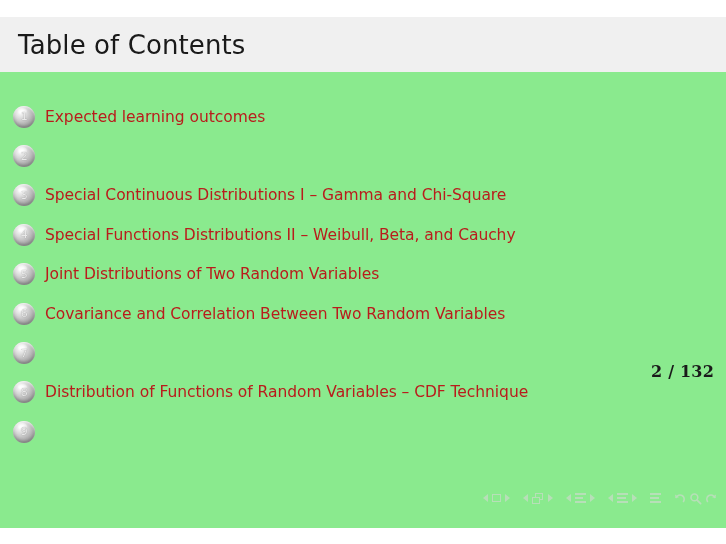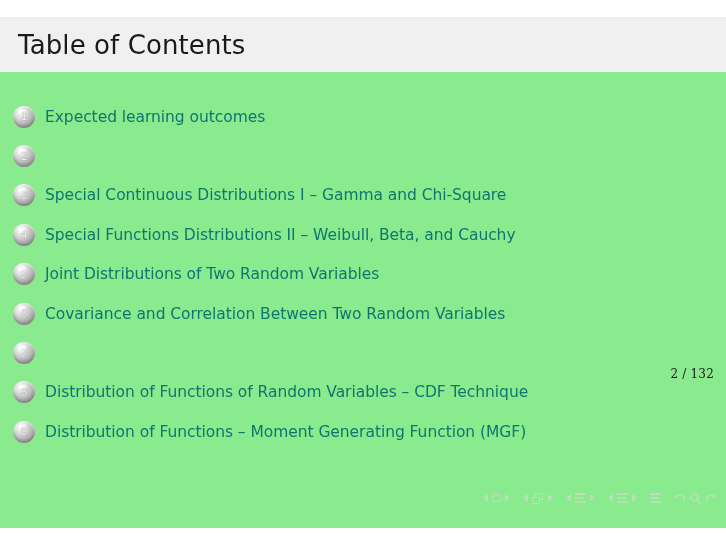--- a/index.html
+++ b/index.html
@@ -110,21 +110,21 @@
     line-height: 1;
     color: #e9e9e9;
     text-shadow: 0 0 1px rgba(120,120,120,0.9);
     letter-spacing: -0.3px;
   }
   .ball.wide .num { font-size: 9.5px; }
   .toc-label {
     margin-left: 10px;
     font-family: "DejaVu Sans", sans-serif;
     font-size: 15.5px;
-    color: #0f766e;
+    color: #b91c1c;
     white-space: nowrap;
     letter-spacing: -0.05px;
   }
   
   .navbar {
     position: absolute;
     right: 8px;
     bottom: 22px;
     height: 16px;
     display: flex;
@@ -186,22 +186,22 @@
     gap: 3px;
     margin-left: 10px;
   }
   .nav-arrows svg { display: block; }
   
   .pagenum {
     position: absolute;
     right: 12px;
     bottom: 3px;
     font-family: "DejaVu Serif", serif;
-    font-size: 12px;
-    font-weight: normal;
+    font-size: 16px;
+    font-weight: bold;
     color: #1a1a1a;
     letter-spacing: 0.2px;
   }
   .bottom-strip {
     position: absolute;
     left: 0; top: 528px;
     width: 726px;
     height: 16px;
     background: #ffffff;
   }
@@ -272,21 +272,20 @@
         <div class="ball">
           <span class="num">8</span>
         </div>
         <div class="toc-label">Distribution of Functions of Random Variables – CDF Technique</div>
       </div>
 
       <div class="toc-item">
         <div class="ball">
           <span class="num">9</span>
         </div>
-        <div class="toc-label">Distribution of Functions – Moment Generating Function (MGF)</div>
       </div>
 
 
     </div>
 
     <div class="navbar">
 
       <div class="nav-group">
         <span class="tri left"></span>
         <span class="sym-square"></span>

